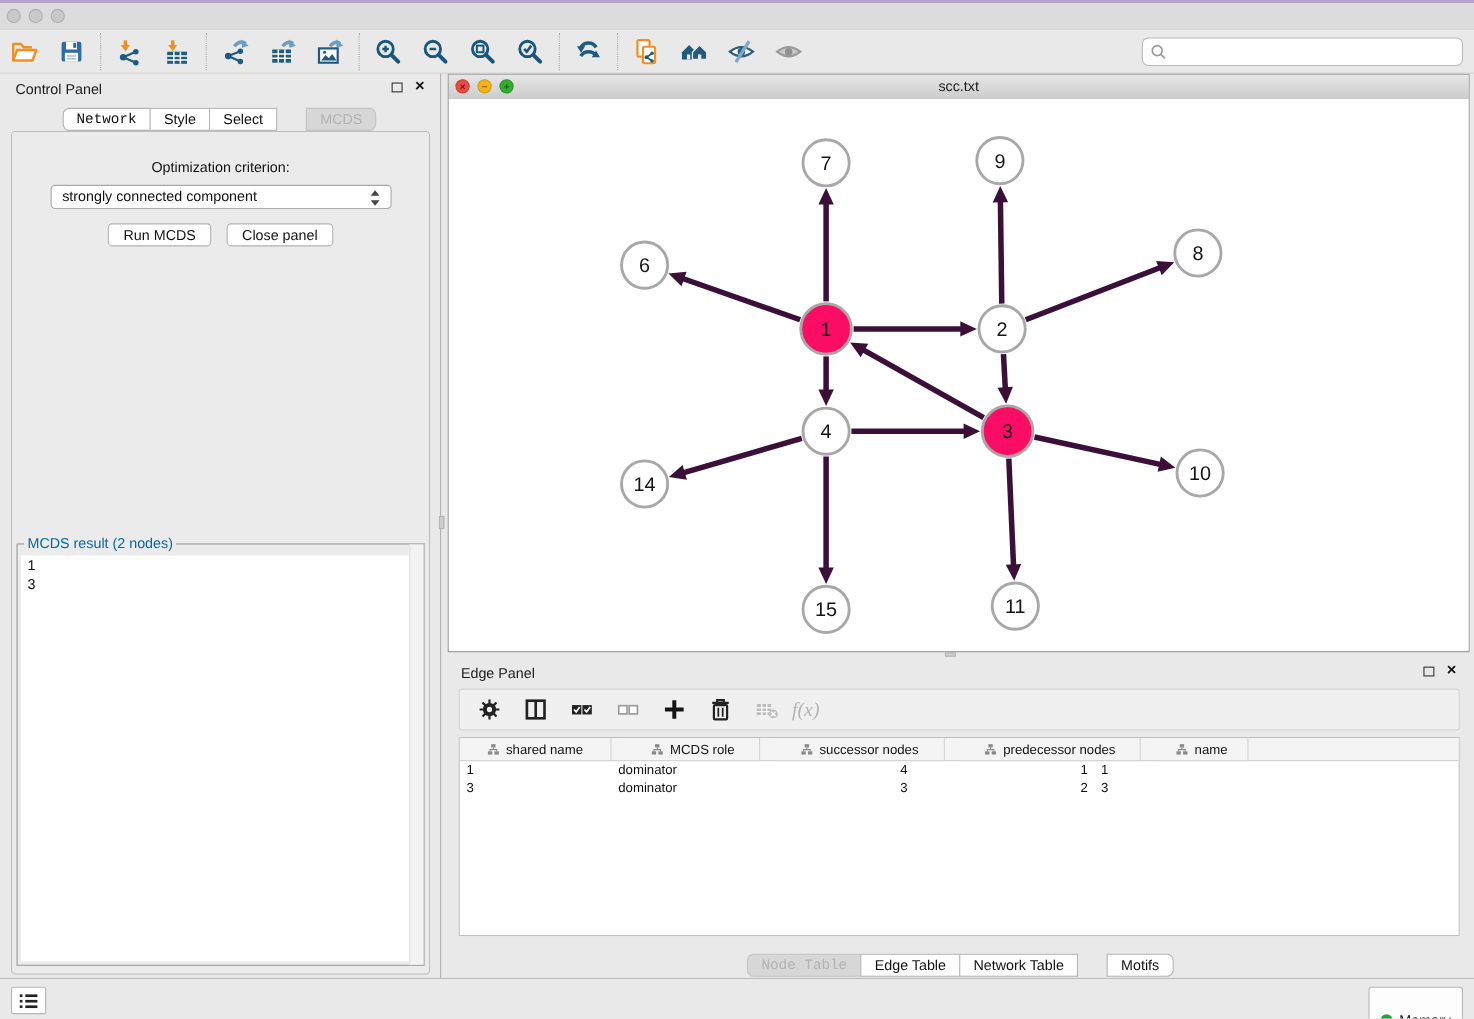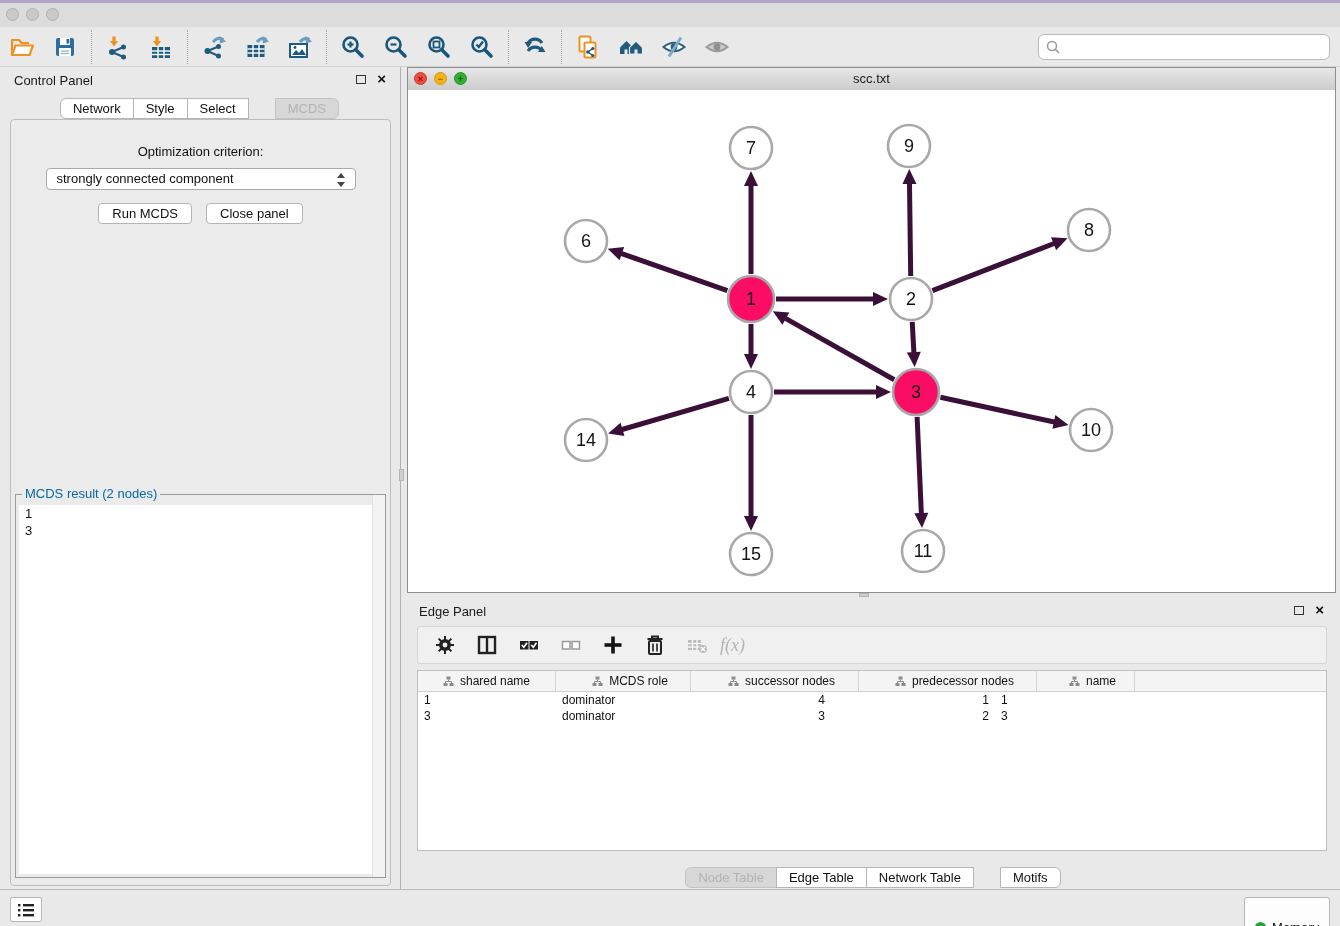--- a/index.html
+++ b/index.html
@@ -21,21 +21,21 @@
   #search-icon-s{position:absolute;left:7px;top:5px;}
 
   
   #control-panel{position:absolute;left:0;top:64px;width:401px;height:825px;background:#e9e9e9;border-right:1px solid #b2b2b2;box-sizing:border-box;}
   #cp-header{position:relative;height:26px;}
   .panel-title{position:absolute;left:14px;top:6px;font-size:13px;color:#1a1a1a;}
   .float-icon{position:absolute;top:8px;width:10px;height:9px;border:1.6px solid #333;box-sizing:border-box;}
   .close-icon{position:absolute;top:3px;font-size:15px;font-weight:bold;color:#111;line-height:18px;}
   #cp-tabs{position:absolute;left:0;top:31px;width:100%;display:flex;justify-content:center;z-index:2;}
   .ctab,.btab{border:1px solid #b5b5b5;background:#fff;color:#111;font-size:13px;padding:2px 12px;margin-left:-1px;cursor:default;}
-  .ctab:first-child,.btab:first-child{border-radius:6px 0 0 6px;}
+  .ctab:first-child,.btab:first-child{border-radius:6px 0 0 6px;font-family:Liberation Mono, monospace;}
   .ctab:last-child,.btab:last-child{border-radius:0 6px 6px 0;margin-left:26px;}
   .ctab.selected,.btab.selected{background:#d7d7d7;color:#b3b3b3;border-color:#c4c4c4;}
   #cp-body{position:absolute;left:10px;right:9px;top:52px;bottom:6px;border:1px solid #bdbdbd;border-radius:4px;background:#ebebeb;}
   #opt-label{margin-top:24px;text-align:center;font-size:13px;color:#111;}
   #opt-select{position:relative;margin:9px auto 0 auto;width:310px;height:22px;background:#fff;border:1px solid #a9a9a9;border-radius:4px;box-sizing:border-box;font-size:13px;line-height:20px;padding-left:10px;color:#111;}
   #opt-spinner{position:absolute;right:9px;top:3px;width:9px;height:16px;}
   #opt-spinner:before,#opt-spinner:after{content:"";position:absolute;left:0;border-left:4.5px solid transparent;border-right:4.5px solid transparent;}
   #opt-spinner:before{top:1px;border-bottom:5px solid #444;}
   #opt-spinner:after{bottom:1px;border-top:5px solid #444;}
   #cp-buttons{margin-top:13px;display:flex;justify-content:center;gap:14px;}

